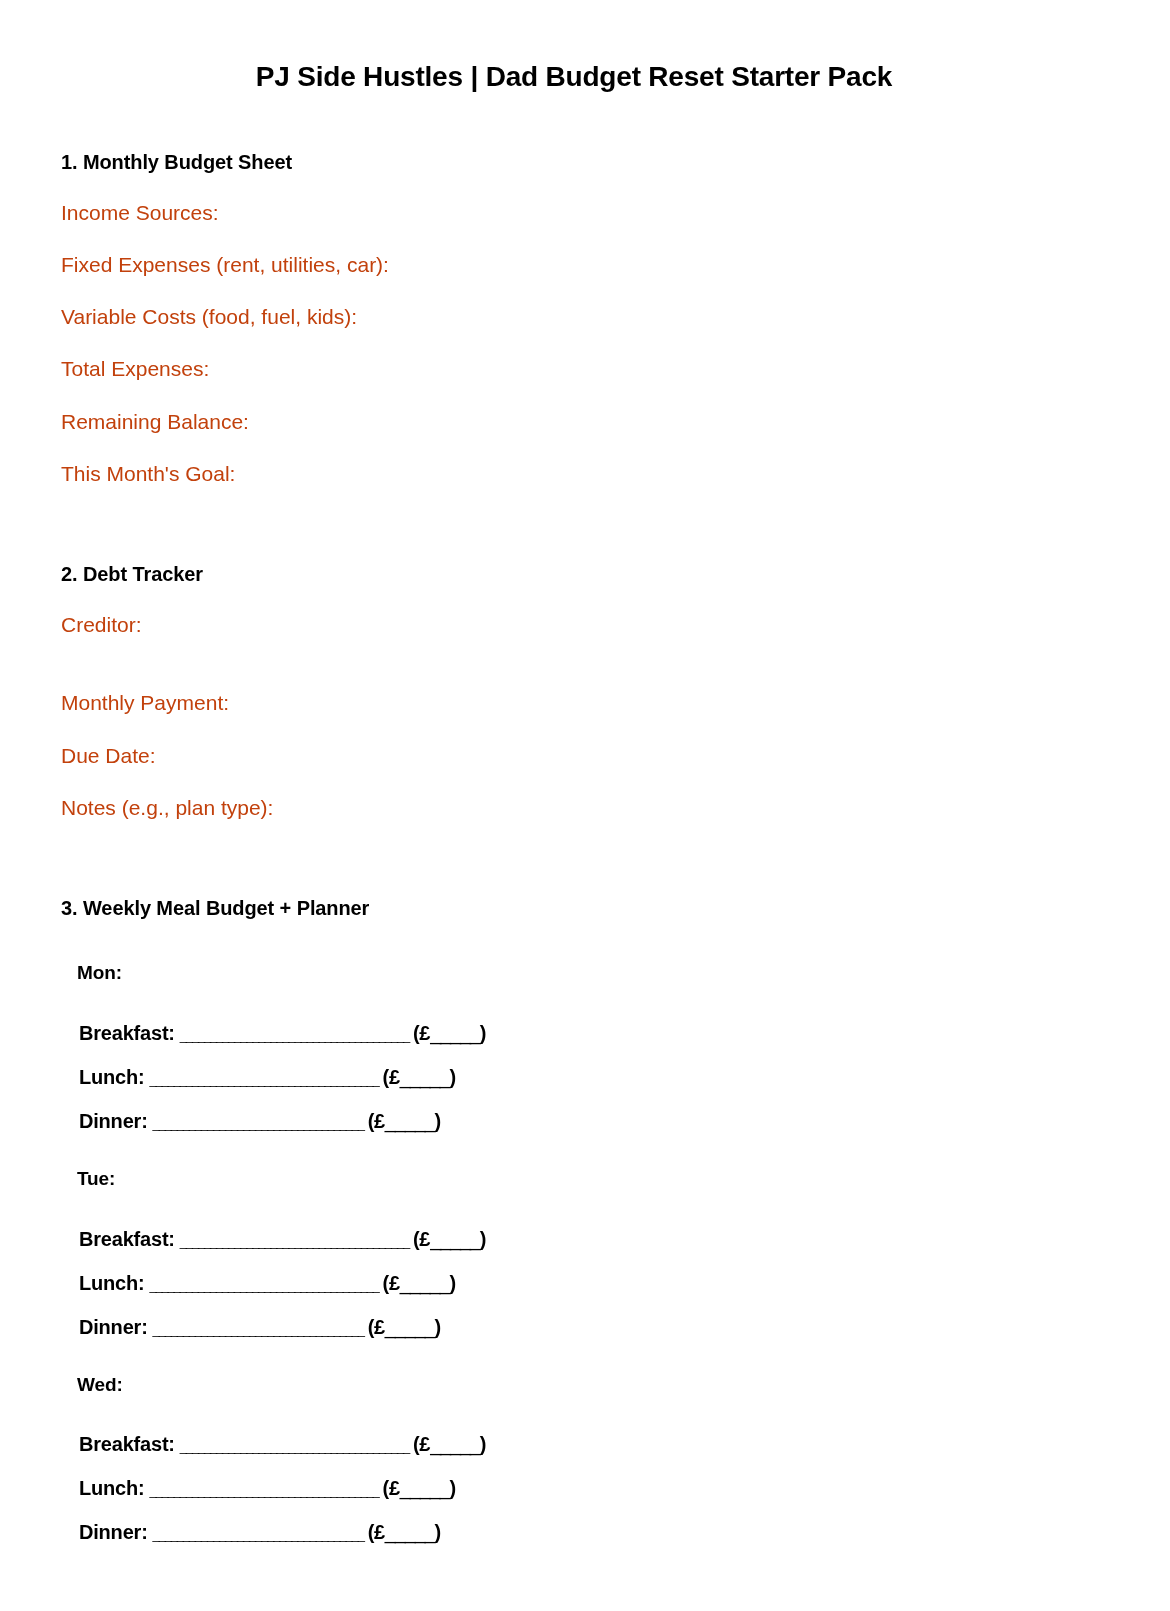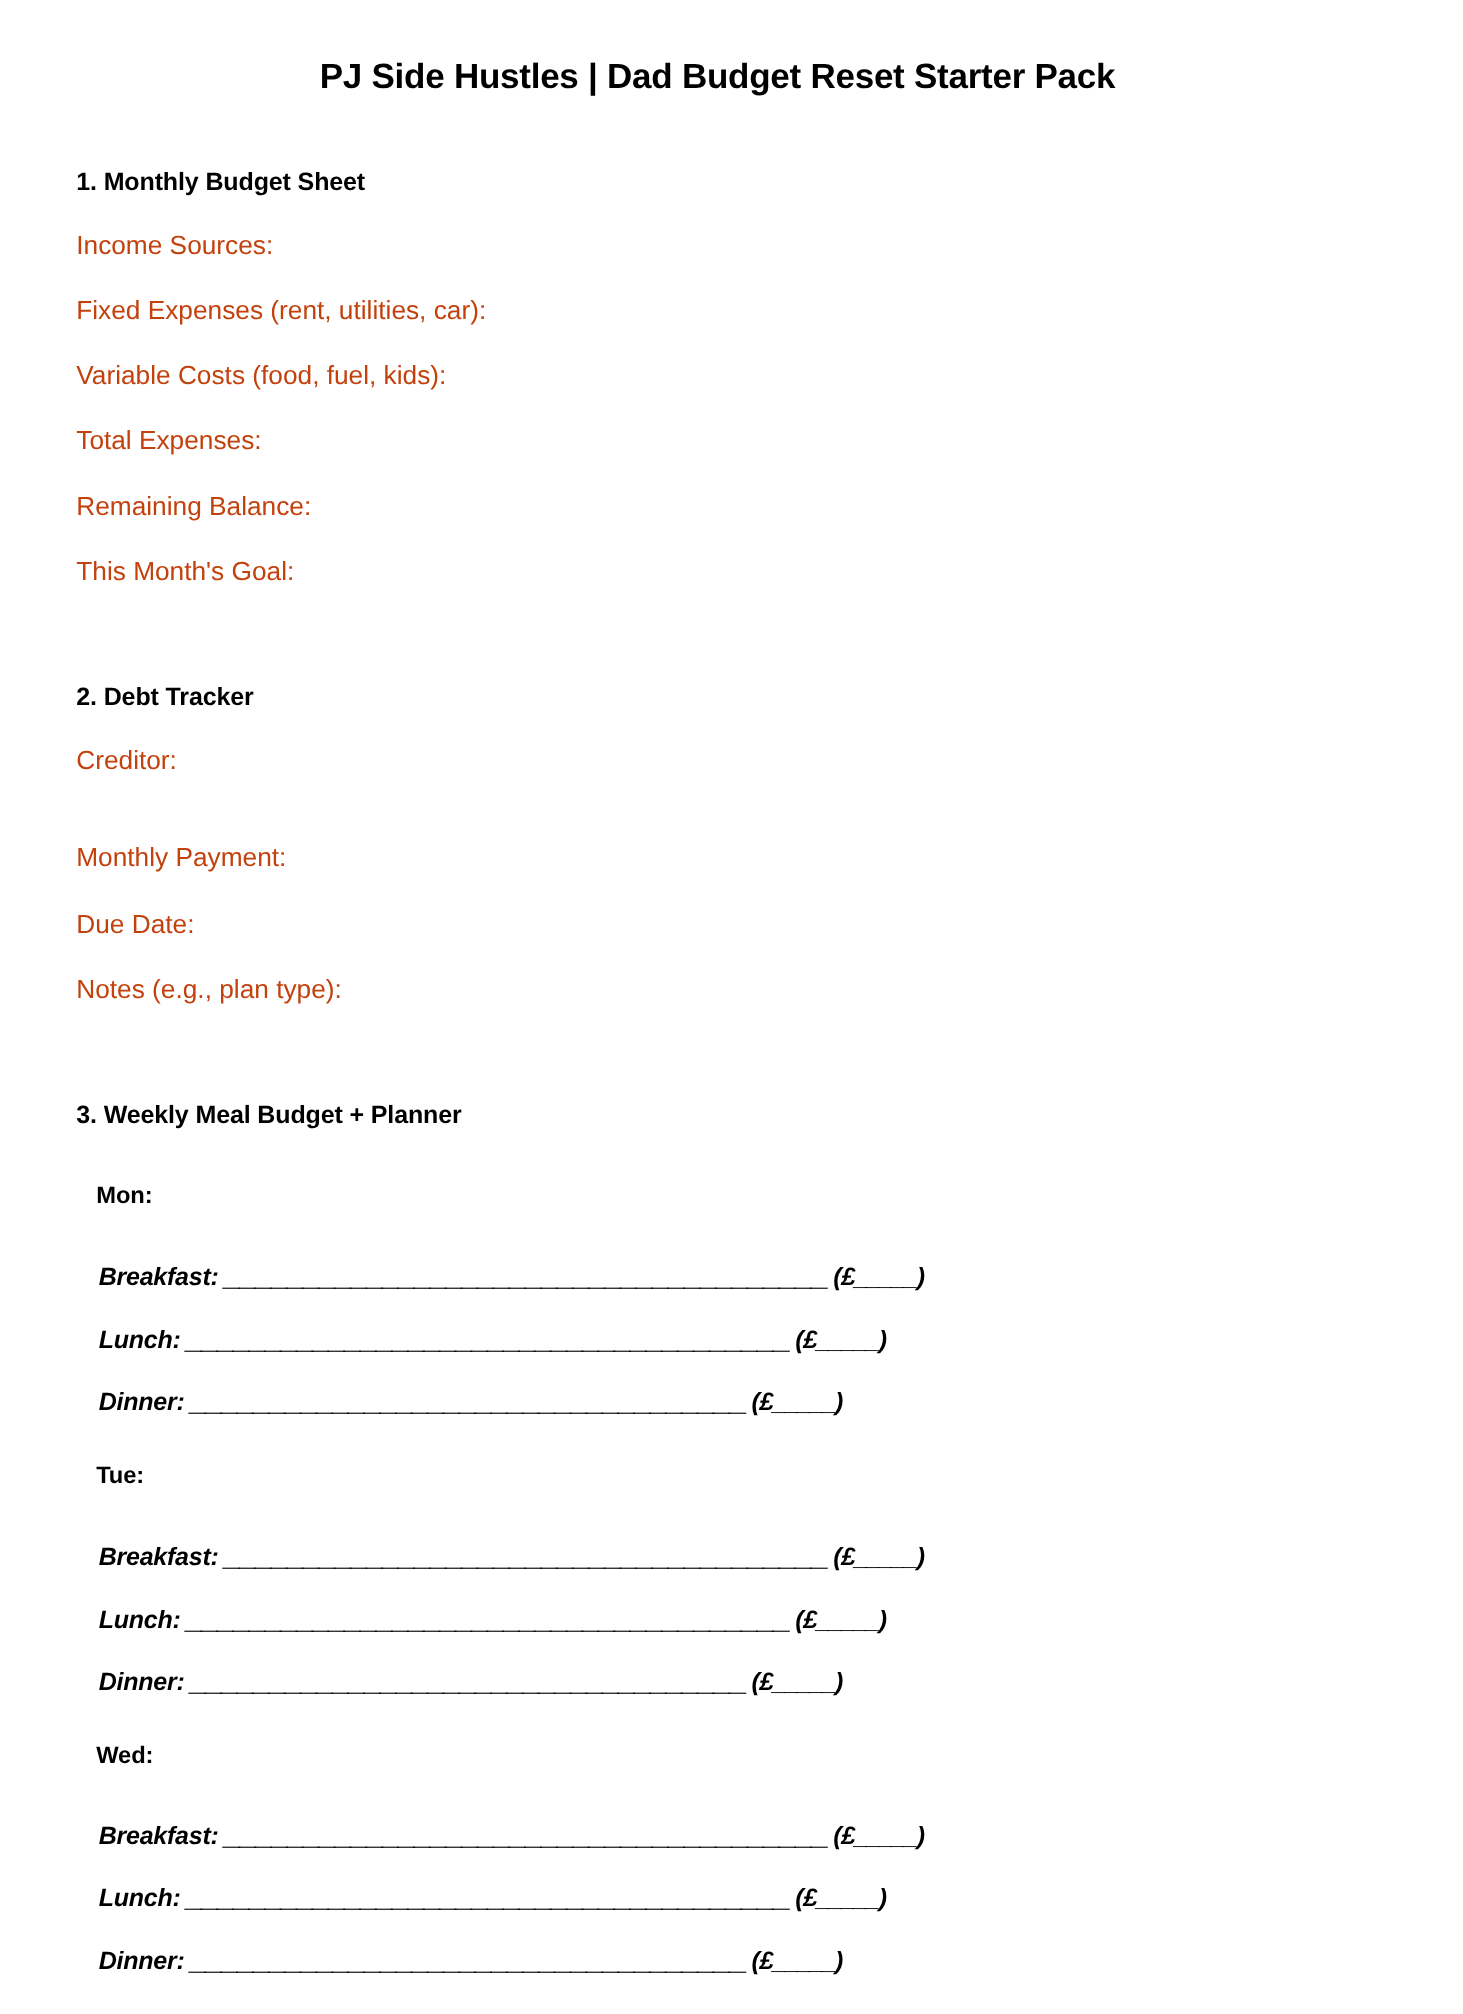--- a/index.html
+++ b/index.html
@@ -25,21 +25,21 @@
     box-sizing: border-box;
     padding: 0 61px;
   }
 
   
   .doc-title {
     text-align: center;
     font-size: 28px;
     font-weight: bold;
     letter-spacing: -0.2px;
-    padding-top: 44px;
+    padding-top: 60px;
     padding-right: 22px;
     margin: 0;
     line-height: 1.2;
   }
 
   
   .section {
     margin: 0;
   }
   .section-heading {
@@ -70,31 +70,30 @@
   .meal-row {
     display: flex;
     align-items: baseline;
     font-size: 20px;
     font-weight: bold;
     line-height: 1.2;
     margin: 0;
     padding-left: 18px;
     letter-spacing: -0.2px;
     white-space: nowrap;
-    font-style: italic;
   }
   .meal-label {
     flex: 0 0 auto;
   }
   .meal-fill {
     flex: 0 0 auto;
     letter-spacing: -1.2px;
     padding: 0 4px 0 5px;
     font-weight: normal;
-    font-size: 25px;
+    font-size: 13px;
     color: #000;
   }
   .meal-cost {
     flex: 0 0 auto;
     letter-spacing: -0.3px;
     text-align: right;
   }
   .meal-cost .cost-fill {
     letter-spacing: -1.2px;
     font-weight: normal;

